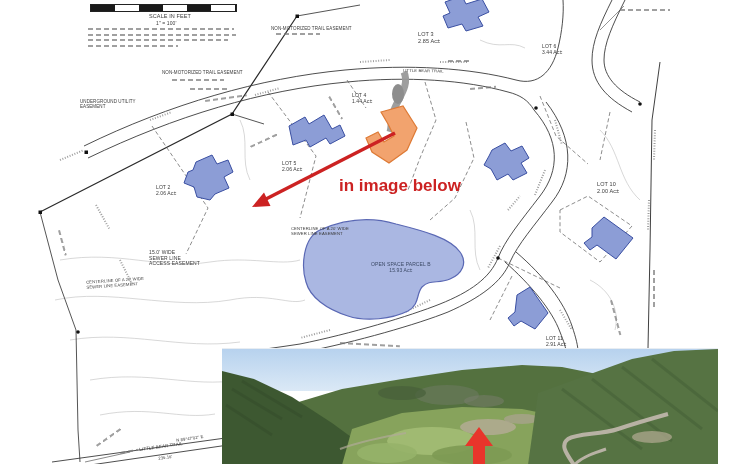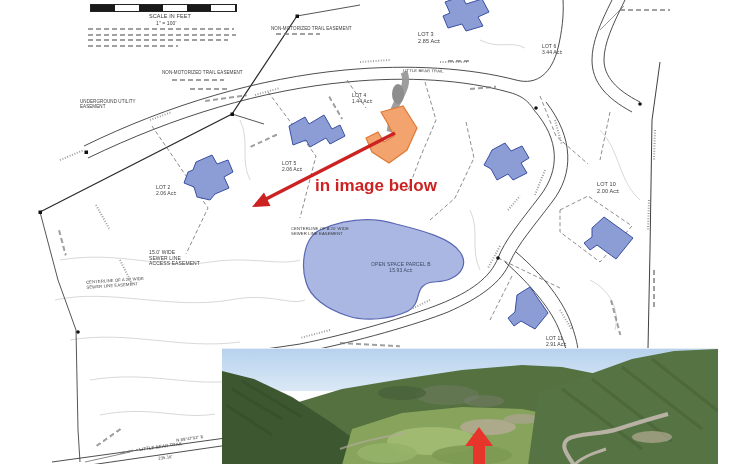--- a/index.html
+++ b/index.html
@@ -225,21 +225,21 @@
   <div class="greek" style="left:448px;top:60px;width:24px;"></div>
   <div class="greek" style="left:470px;top:88px;width:26px;transform:rotate(-5deg);"></div>
   <div class="greek" style="left:655px;top:270px;width:40px;transform:rotate(90deg);"></div>
   <div class="greek" style="left:612px;top:300px;width:36px;transform:rotate(75deg);"></div>
   <div class="greek" style="left:96px;top:445px;width:30px;transform:rotate(-35deg);"></div>
   <div class="greek" style="left:120px;top:452px;width:18px;transform:rotate(-10deg);"></div>
   <div class="greek" style="left:340px;top:342px;width:60px;transform:rotate(3deg);"></div>
   <div class="greek" style="left:60px;top:230px;width:26px;transform:rotate(75deg);"></div>
 
   <div id="view-note">
-    <span style="display:block;">in image below</span>
+    <span style="display:block;margin-left:24px;">in image below</span>
   </div>
 
   <div id="photo-wrap">
     <svg width="496" height="116" viewBox="0 0 496 116">
       <defs>
         <linearGradient id="skyg" x1="0" y1="0" x2="0" y2="1">
           <stop offset="0" stop-color="#b7d2ee"></stop>
             <stop offset="1" stop-color="#dbe9f6"></stop>
         </linearGradient>
       </defs>

